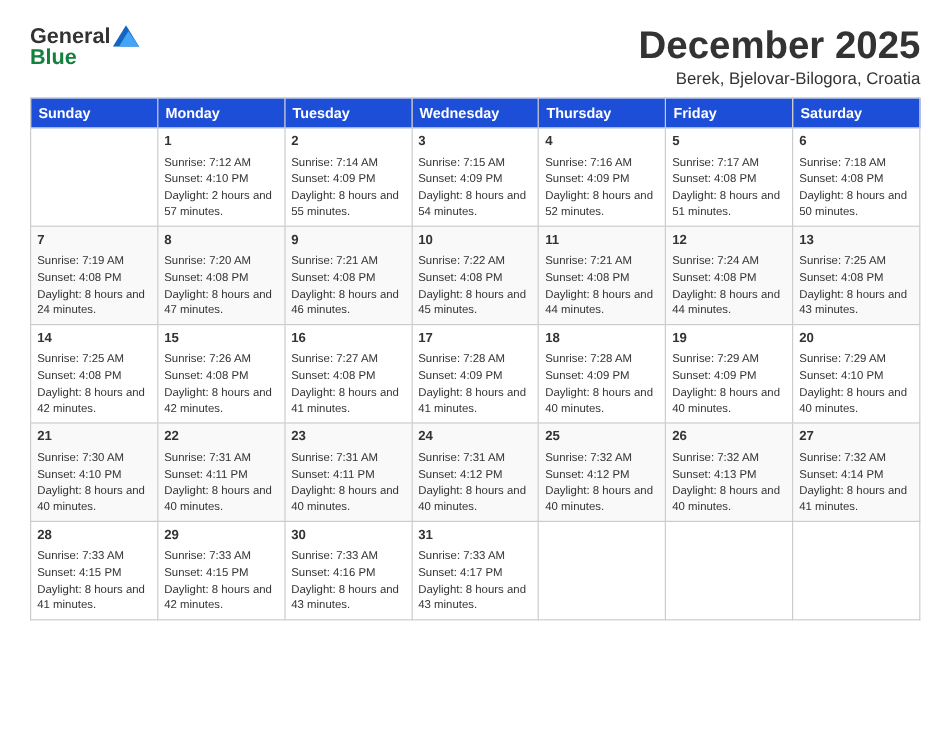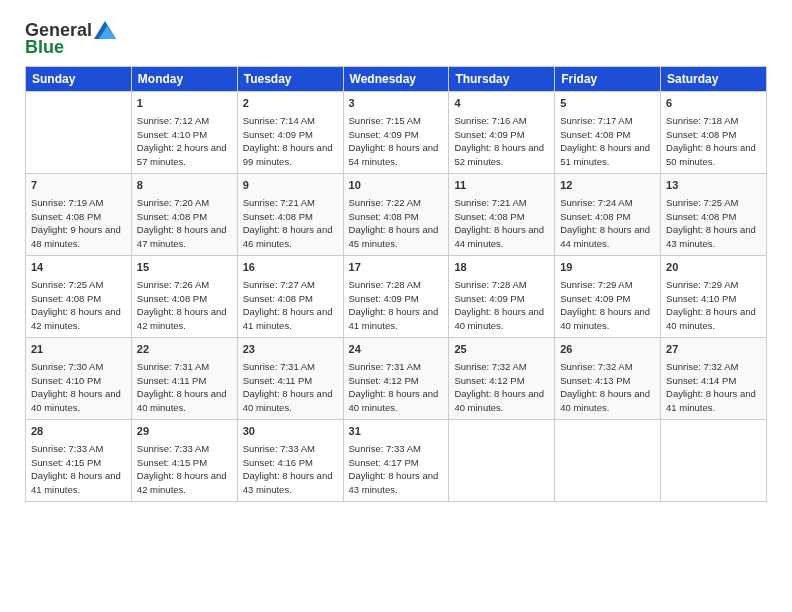--- a/index.html
+++ b/index.html
@@ -85,20 +85,24 @@
       <div style="display:flex; align-items:center;">
         <span style="font-size:18px; font-weight:bold; color:#333;">General</span>
         <svg width="22" height="18" viewBox="0 0 22 18" style="margin-left:2px; margin-top:-2px;">
           <polygon points="0,18 11,0 22,18" fill="#1565c0"></polygon>
           <polygon points="5,18 13,5 22,18" fill="#42a5f5"></polygon>
         </svg>
       </div>
       <span style="font-size:18px; font-weight:bold; color:#15803d; align-self:flex-start; margin-top:-4px;">Blue</span>
     </div>
   </div>
+  <div class="title-area">
+    <div class="month-title">December 2025</div>
+    <div class="location-title">Berek, Bjelovar-Bilogora, Croatia</div>
+  </div>
 </div>
 
 <table>
   <thead>
     <tr>
       <th>Sunday</th>
       <th>Monday</th>
       <th>Tuesday</th>
       <th>Wednesday</th>
       <th>Thursday</th>
@@ -112,21 +116,21 @@
         <td>
           <span class="day-number">1</span>
           <span>Sunrise: 7:12 AM</span><br>
           <span>Sunset: 4:10 PM</span><br>
           <span>Daylight: 2 hours and 57 minutes.</span>
         </td>
         <td>
           <span class="day-number">2</span>
           <span>Sunrise: 7:14 AM</span><br>
           <span>Sunset: 4:09 PM</span><br>
-          <span>Daylight: 8 hours and 99 minutes.</span>
+          <span>Daylight: 8 hours and 55 minutes.</span>
         </td>
         <td>
           <span class="day-number">3</span>
           <span>Sunrise: 7:15 AM</span><br>
           <span>Sunset: 4:09 PM</span><br>
           <span>Daylight: 8 hours and 54 minutes.</span>
         </td>
         <td>
           <span class="day-number">4</span>
           <span>Sunrise: 7:16 AM</span><br>
@@ -144,21 +148,21 @@
           <span>Sunrise: 7:18 AM</span><br>
           <span>Sunset: 4:08 PM</span><br>
           <span>Daylight: 8 hours and 50 minutes.</span>
         </td>
       </tr>
       <tr>
         <td>
           <span class="day-number">7</span>
           <span>Sunrise: 7:19 AM</span><br>
           <span>Sunset: 4:08 PM</span><br>
-          <span>Daylight: 9 hours and 48 minutes.</span>
+          <span>Daylight: 8 hours and 24 minutes.</span>
         </td>
         <td>
           <span class="day-number">8</span>
           <span>Sunrise: 7:20 AM</span><br>
           <span>Sunset: 4:08 PM</span><br>
           <span>Daylight: 8 hours and 47 minutes.</span>
         </td>
         <td>
           <span class="day-number">9</span>
           <span>Sunrise: 7:21 AM</span><br>

